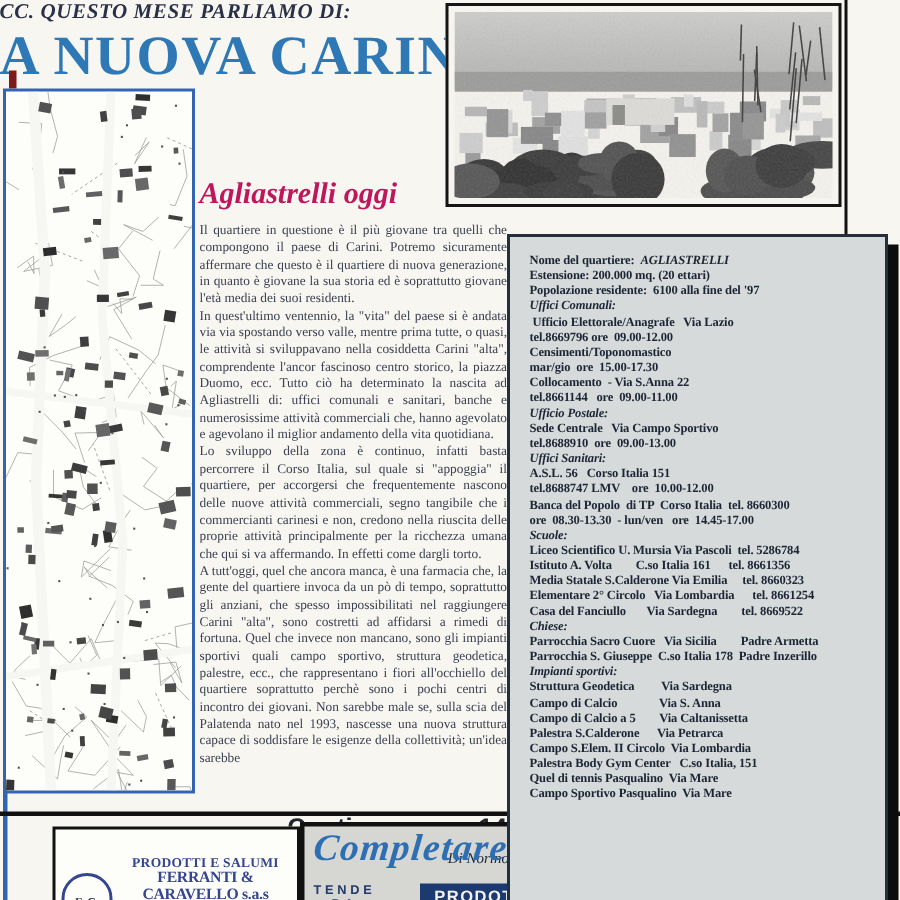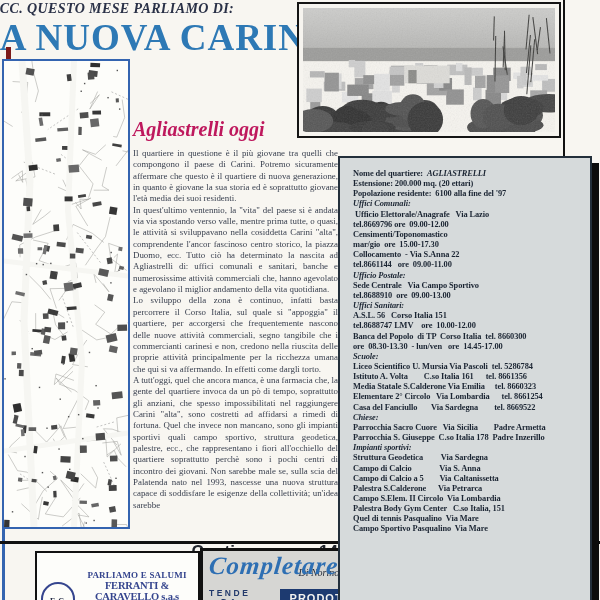--- a/index.html
+++ b/index.html
@@ -455,21 +455,21 @@
 
   <div class="ads-rule"></div>
 
   <div class="ad-left">
     <div class="ad-left-top">
       <div class="fc-logo">
         <span>F. C.</span>
         <span>&amp;</span>
       </div>
       <div class="ad-left-text">
-        <div class="ad-left-line1">PARLIAMO E SALUMI</div>
+        <div class="ad-left-line1">PRODOTTI E SALUMI</div>
         <div class="ad-left-line2">FERRANTI &amp; CARAVELLO s.a.s</div>
       </div>
     </div>
     <div class="ad-left-strip"></div>
   </div>
 
   <div class="ad-mid">
     <div class="ad-mid-top">
       <div class="completare">Completare</div>
       <div class="ad-mid-sub">Di Norino La Fata</div>

